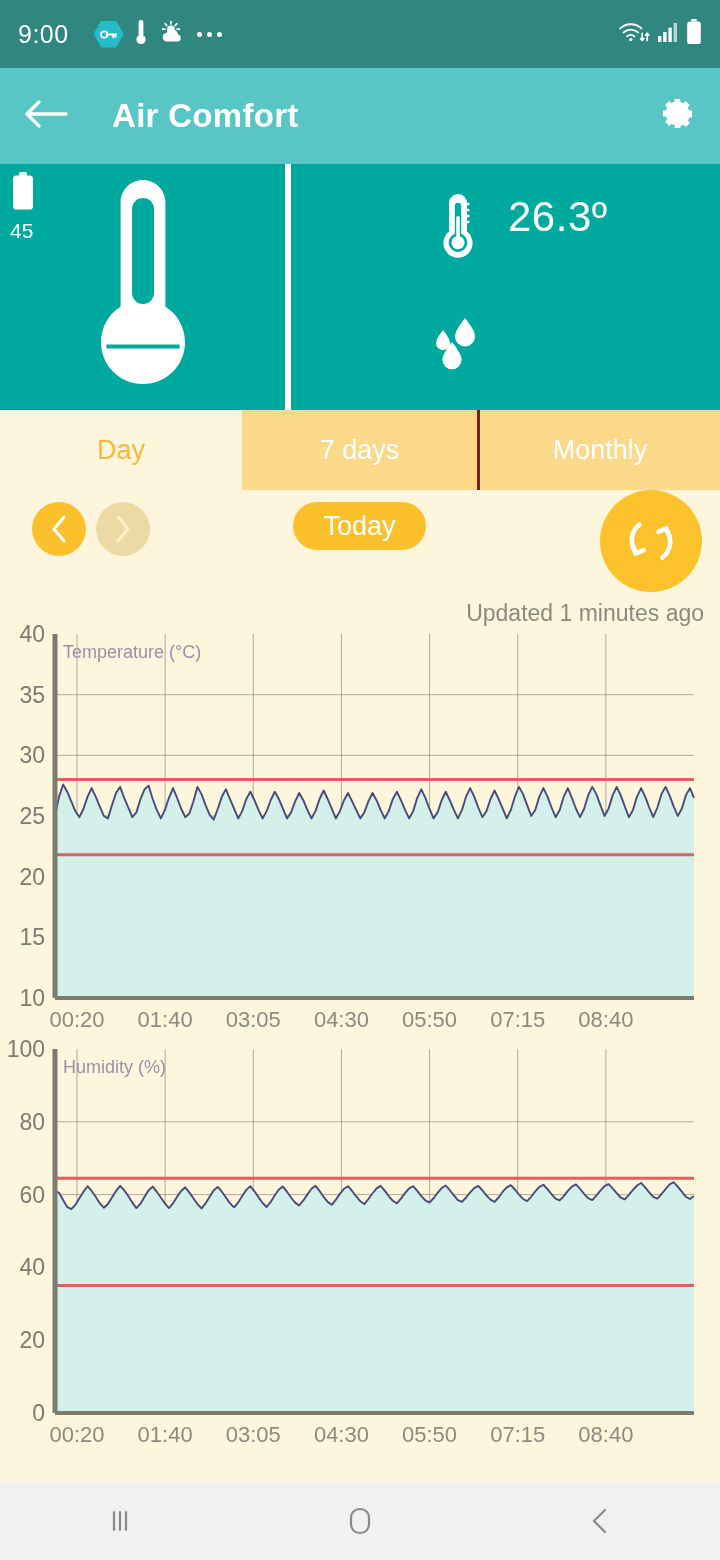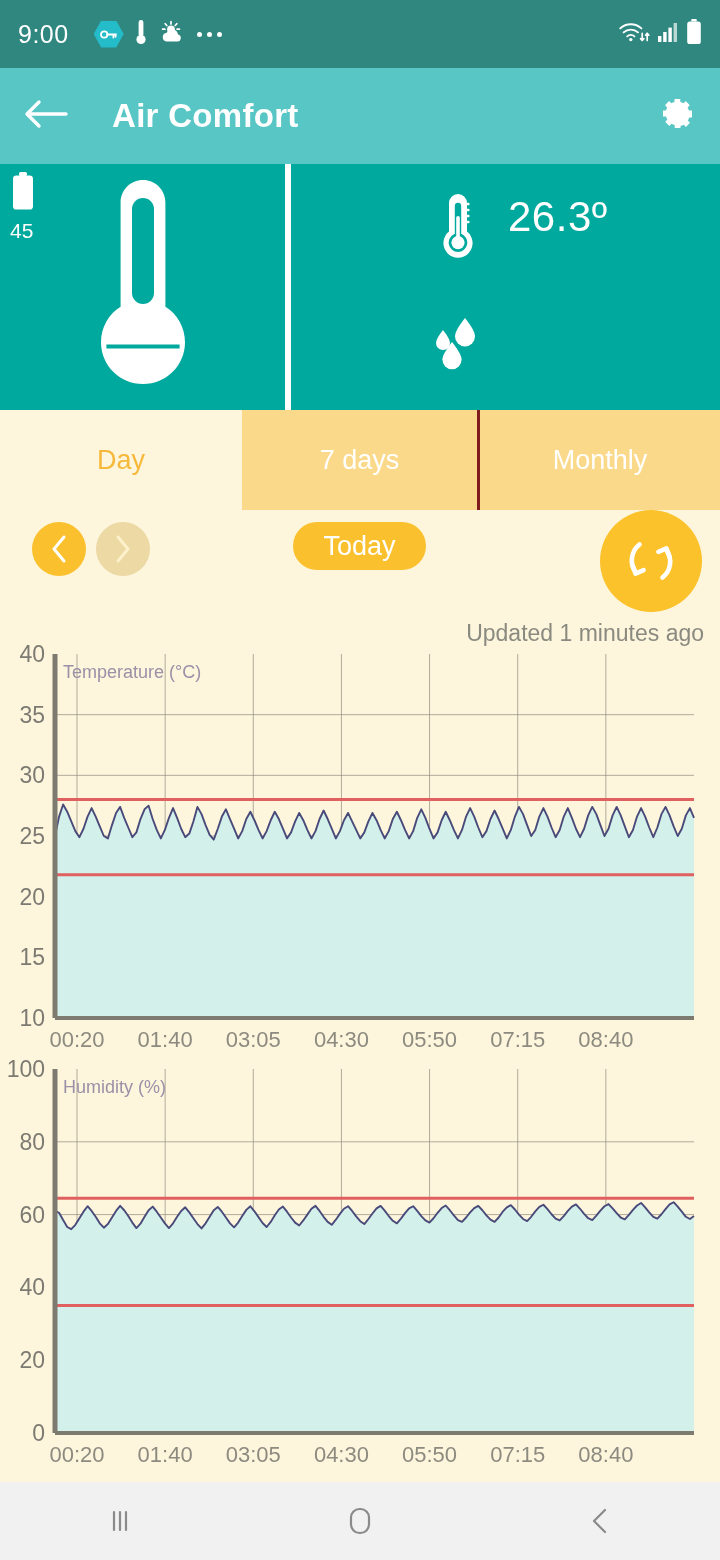--- a/index.html
+++ b/index.html
@@ -49,21 +49,21 @@
   .r-temp{ top:28px; left:430px; }
   .r-hum{ top:152px; left:430px; }
   .reading .ico{ width:56px; display:flex; justify-content:center; }
   .reading .valwrap{
     margin-left:22px; height:58px; overflow:hidden;
   }
   .reading .val{ font-size:42px; line-height:50px; letter-spacing:.5px; display:block;}
   .reading .unit{ font-size:42px; line-height:50px; display:block; }
 
   
-  .tabs{ height:100px; display:flex; background:#fdf6dc; }
+  .tabs{ height:80px; display:flex; background:#fdf6dc; }
   .tab{
     display:flex;align-items:center;justify-content:center;
     font-size:27px; color:#ffffff; background:#fbd98a;
   }
   .tab.t0{ width:242px; background:#fdf6dc; color:#f6b93b; }
   .tab.t1{ width:238px; border-right:3px solid #7f1d1d; }
   .tab.t2{ flex:1; }
 
   
   .controls{ height:130px; position:relative; }

